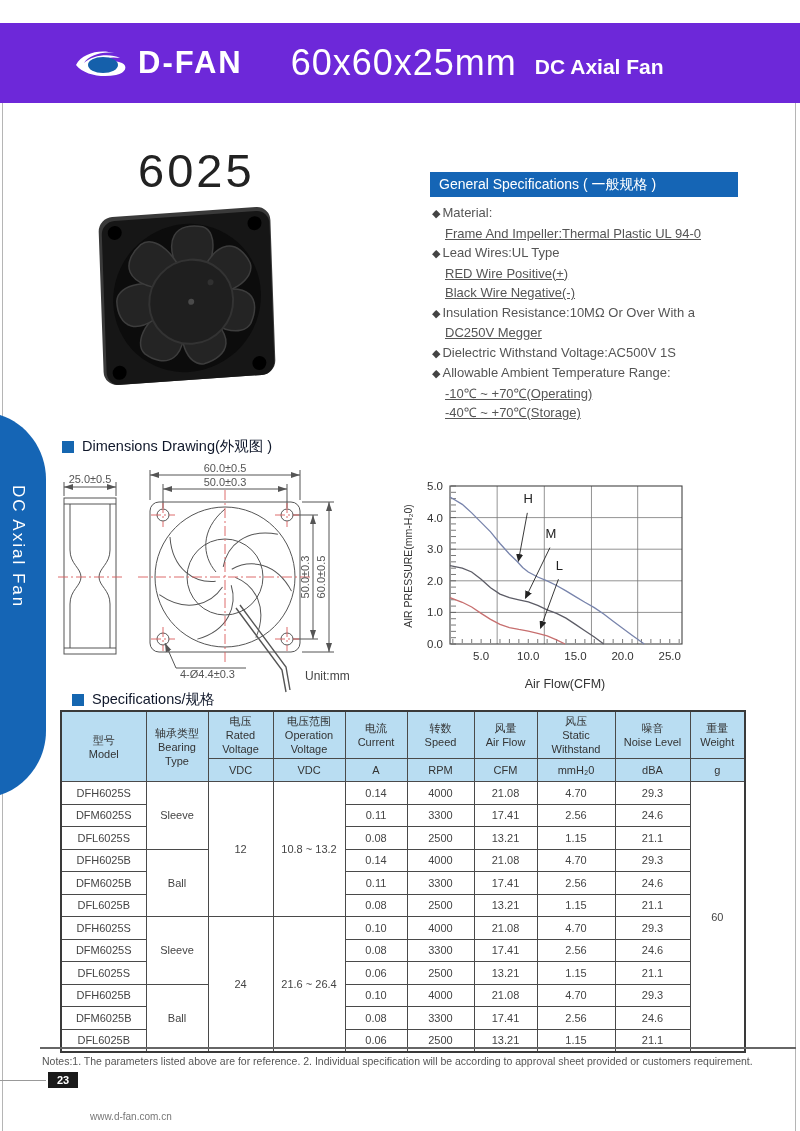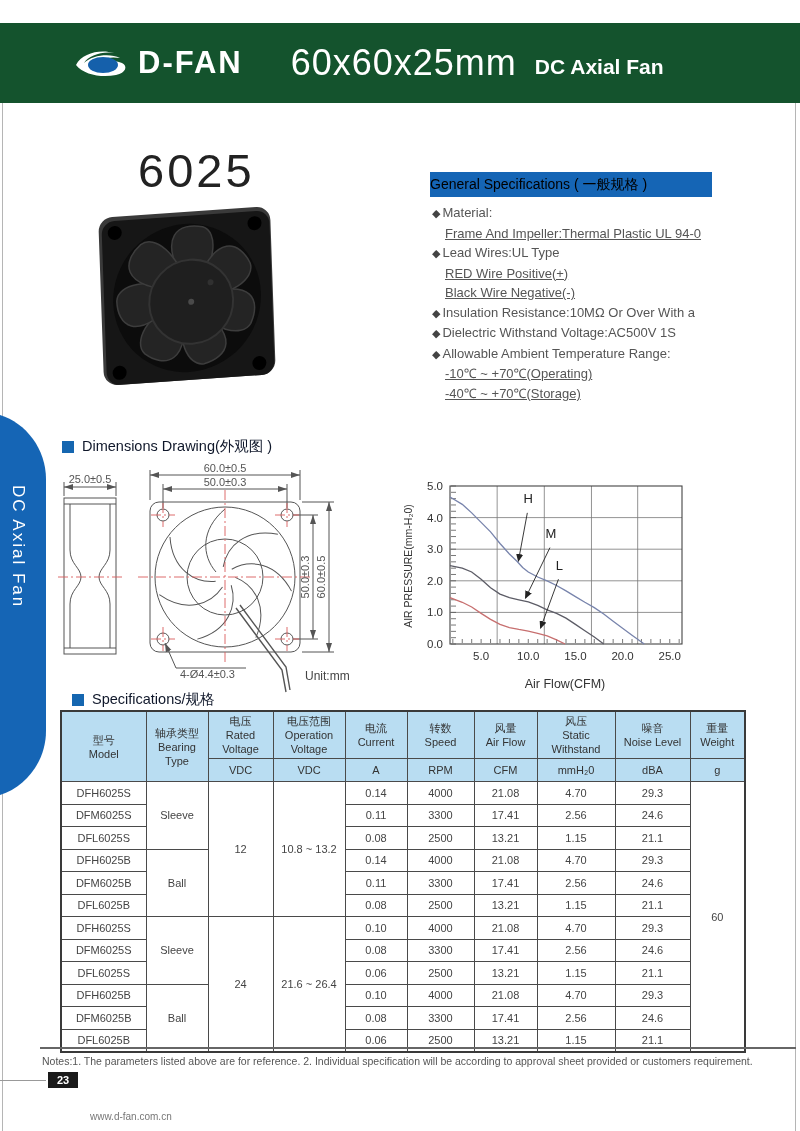--- a/index.html
+++ b/index.html
@@ -1,32 +1,32 @@
 <!DOCTYPE html>
 <html><head>
 <meta charset="utf-8">
 <style>
   html,body{margin:0;padding:0;background:#e8e8e8;}
   .page{position:relative;width:800px;height:1131px;margin:0 auto;background:#ffffff;
         font-family:"Liberation Sans",sans-serif;overflow:hidden;}
   
-  .topbar{position:absolute;left:0;top:23px;width:800px;height:80px;background:#14532d;
+  .topbar{position:absolute;left:0;top:23px;width:800px;height:80px;background:#6d28d9;
           display:flex;align-items:center;}
   .logo-wrap{margin-left:72px;display:flex;align-items:center;}
   .brand{color:#fff;font-size:31px;font-weight:bold;letter-spacing:2px;margin-left:4px;}
   .head-title{color:#fff;font-size:36px;margin-left:48px;letter-spacing:1px;}
   .head-sub{color:#fff;font-size:21px;font-weight:bold;margin-left:18px;padding-top:8px;}
   
   .edge{position:absolute;top:103px;bottom:0;width:1px;background:#b5b5b5;}
   
   .product-title{position:absolute;left:138px;top:143px;font-size:47px;color:#222;letter-spacing:3px;}
   .fan-photo{position:absolute;left:92px;top:200px;}
   
-  .gs-bar{position:absolute;left:430px;top:172px;width:282px;height:25px;background:#1565b5;
-          color:#000000;font-size:14px;display:flex;align-items:center;box-sizing:border-box;}
+  .gs-bar{position:absolute;left:430px;top:172px;width:308px;height:25px;background:#1565b5;
+          color:#ffffff;font-size:14px;display:flex;align-items:center;padding-left:9px;box-sizing:border-box;}
   .gs-list{position:absolute;left:432px;top:203px;width:330px;font-size:13px;color:#555;}
   .gs-line{line-height:19.5px;white-space:nowrap;}
   .gs-line.bullet::before{content:"◆";color:#444;font-size:11px;margin-right:2px;}
   .gs-line.cont{padding-left:13px;text-decoration:underline;}
   
   .sec-head{position:absolute;display:flex;align-items:center;font-size:14.5px;color:#0f172a;}
   .sec-sq{width:12px;height:12px;background:#1566b0;margin-right:8px;flex:0 0 auto;}
   
   .side-tab{position:absolute;left:0;top:415px;width:46px;height:380px;}
   .side-tab .tab-label{position:absolute;left:8px;top:70px;height:240px;color:#fff;font-size:17px;
@@ -104,20 +104,21 @@
   <div class="gs-bar">
     <span>General Specifications ( 一般规格 )</span>
   </div>
   <div class="gs-list">
     <div class="gs-line bullet">Material:</div>
     <div class="gs-line cont">Frame And Impeller:Thermal Plastic UL 94-0</div>
     <div class="gs-line bullet">Lead Wires:UL Type</div>
     <div class="gs-line cont">RED Wire Positive(+)</div>
     <div class="gs-line cont">Black Wire Negative(-)</div>
     <div class="gs-line bullet">Insulation Resistance:10MΩ Or Over With a</div>
+    <div class="gs-line cont">DC250V Megger</div>
     <div class="gs-line bullet">Dielectric Withstand Voltage:AC500V 1S</div>
     <div class="gs-line bullet">Allowable Ambient Temperature Range:</div>
     <div class="gs-line cont">-10℃ ~ +70℃(Operating)</div>
     <div class="gs-line cont">-40℃ ~ +70℃(Storage)</div>
   </div>
 
   <div class="side-tab">
     <svg width="46" height="380" viewBox="0 0 46 380">
       <path d="M0,0 C26,8 46,34 46,64 L46,316 C46,346 26,372 0,380 Z" fill="#1565b5"></path>
     </svg>

